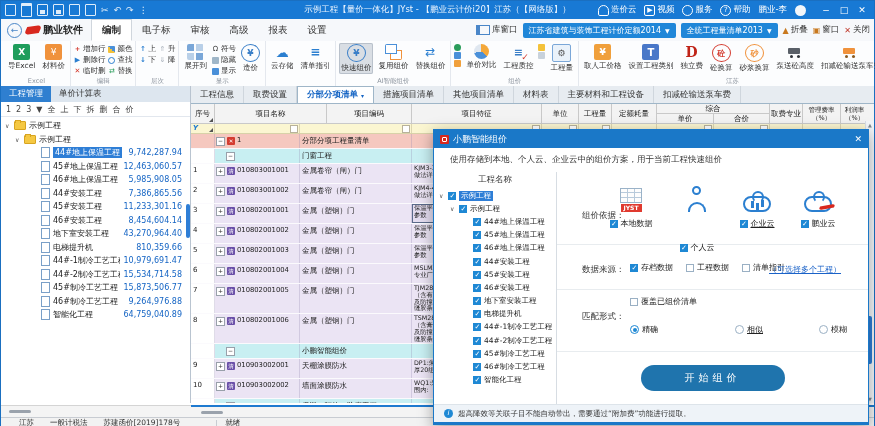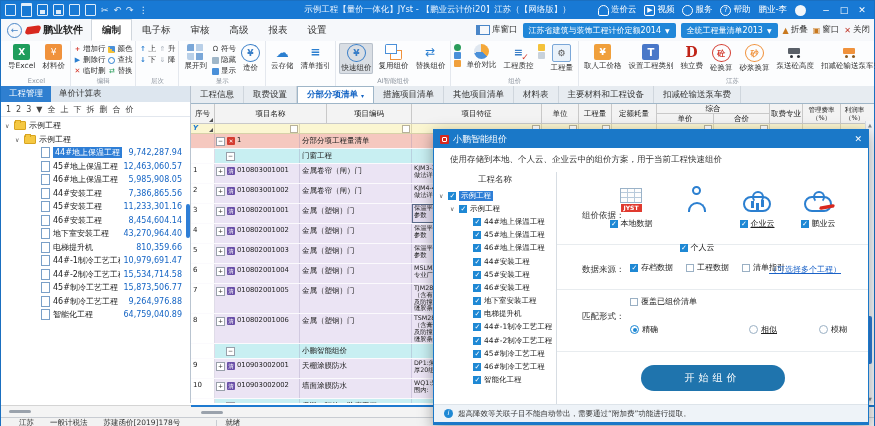--- a/index.html
+++ b/index.html
@@ -1242,21 +1242,21 @@
         <div class="sec sec-match">
           <span class="ovr">
             <span class="cb"></span>
             <span>覆盖已组价清单</span>
             </span>
           <span class="dlab match-label">匹配形式：</span>
           <span class="radio-item" style="left:73px;">
             <span class="radio on"></span>
             <span>精确</span>
             </span>
-          <span class="radio-item" style="left:192px;text-decoration:underline;">
+          <span class="radio-item" style="left:178px;text-decoration:underline;">
             <span class="radio"></span>
             <span>相似</span>
             </span>
           <span class="radio-item" style="left:262px;">
             <span class="radio"></span>
             <span>模糊</span>
             </span>
         </div>
         <div class="sec sec-btn">
           <div class="startbtn">开始组价</div>

